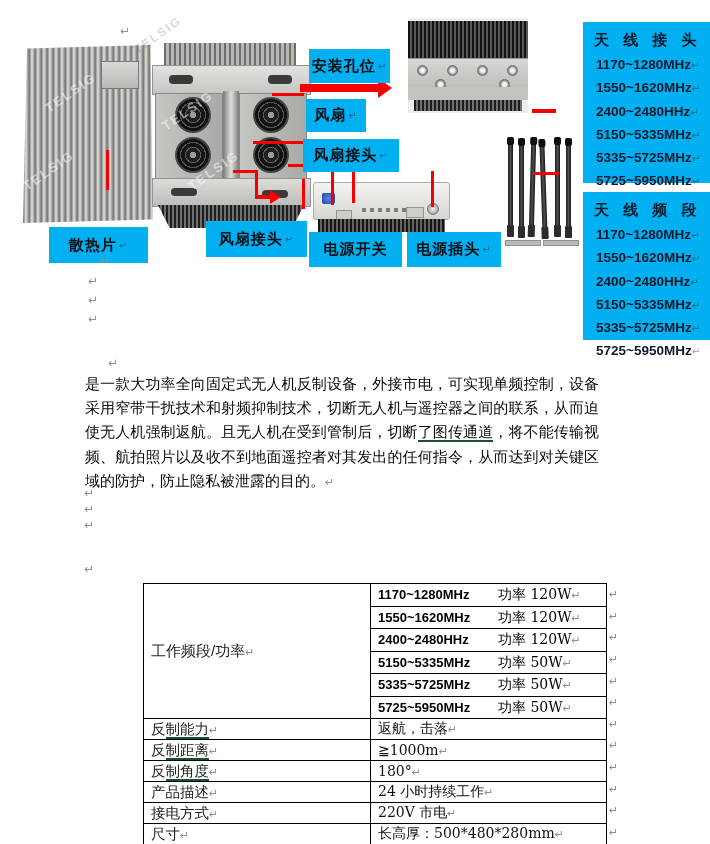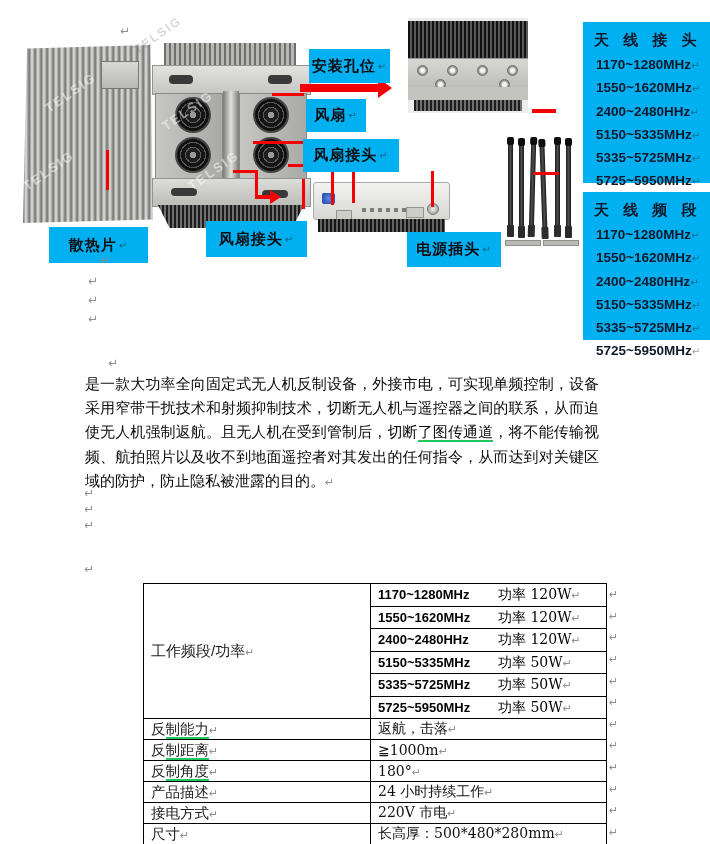--- a/index.html
+++ b/index.html
@@ -5,21 +5,21 @@
   html,body{margin:0;padding:0;background:#fff;}
   .page{position:relative;width:710px;height:844px;background:#fff;overflow:hidden;
         font-family:"Liberation Sans",sans-serif;color:#000;}
   .abs{position:absolute;}
 
   
   .doc-title{left:85px;top:4px;font-size:16px;font-weight:bold;letter-spacing:.5px;white-space:nowrap;}
   .sec-head{left:85px;font-size:17px;font-weight:bold;color:#00b0f0;white-space:nowrap;}
   .desc{left:85px;top:372px;width:514px;font-size:15px;line-height:24.2px;text-align:justify;
         text-justify:inter-character;color:#0a0a0a;}
-  .u-blue{border-bottom:2px solid #22c55e;}
+  .u-blue{border-bottom:2px solid #14532d;}
 
   
   .pil{color:#8f8f8f;font-size:11px;font-weight:normal;font-family:"DejaVu Sans",sans-serif;}
   .pil-dark{color:rgba(0,0,0,.45);font-size:10px;margin-left:2px;}
   .free-pil{position:absolute;color:#8f8f8f;font-size:12px;font-family:"DejaVu Sans",sans-serif;}
 
   
   .callout{position:absolute;background:#00b0f0;color:#0d0d12;font-weight:bold;font-size:15px;
            display:flex;align-items:center;justify-content:center;white-space:nowrap;letter-spacing:1px;}
 
@@ -220,20 +220,23 @@
       <span class="pil pil-dark">↵</span>
     </div>
   <div class="callout" style="left:49px;top:227px;width:99px;height:36px;">
       <span>散热片</span>
       <span class="pil pil-dark">↵</span>
     </div>
   <div class="callout" style="left:206px;top:221px;width:101px;height:36px;">
       <span>风扇接头</span>
       <span class="pil pil-dark">↵</span>
     </div>
+  <div class="callout" style="left:309px;top:232px;width:93px;height:35px;">
+      <span>电源开关</span>
+    </div>
   <div class="callout" style="left:407px;top:232px;width:94px;height:35px;">
       <span>电源插头</span>
       <span class="pil pil-dark">↵</span>
     </div>
 
   <div class="panel" style="top:22px;height:161px;">
     <div class="panel-title">天 线 接 头</div>
     <div class="freq-line"><span>1170~1280MHz</span><span class="pil">↵</span></div>
     <div class="freq-line"><span>1550~1620MHz</span><span class="pil">↵</span></div>
     <div class="freq-line"><span>2400~2480HHz</span><span class="pil">↵</span></div>

